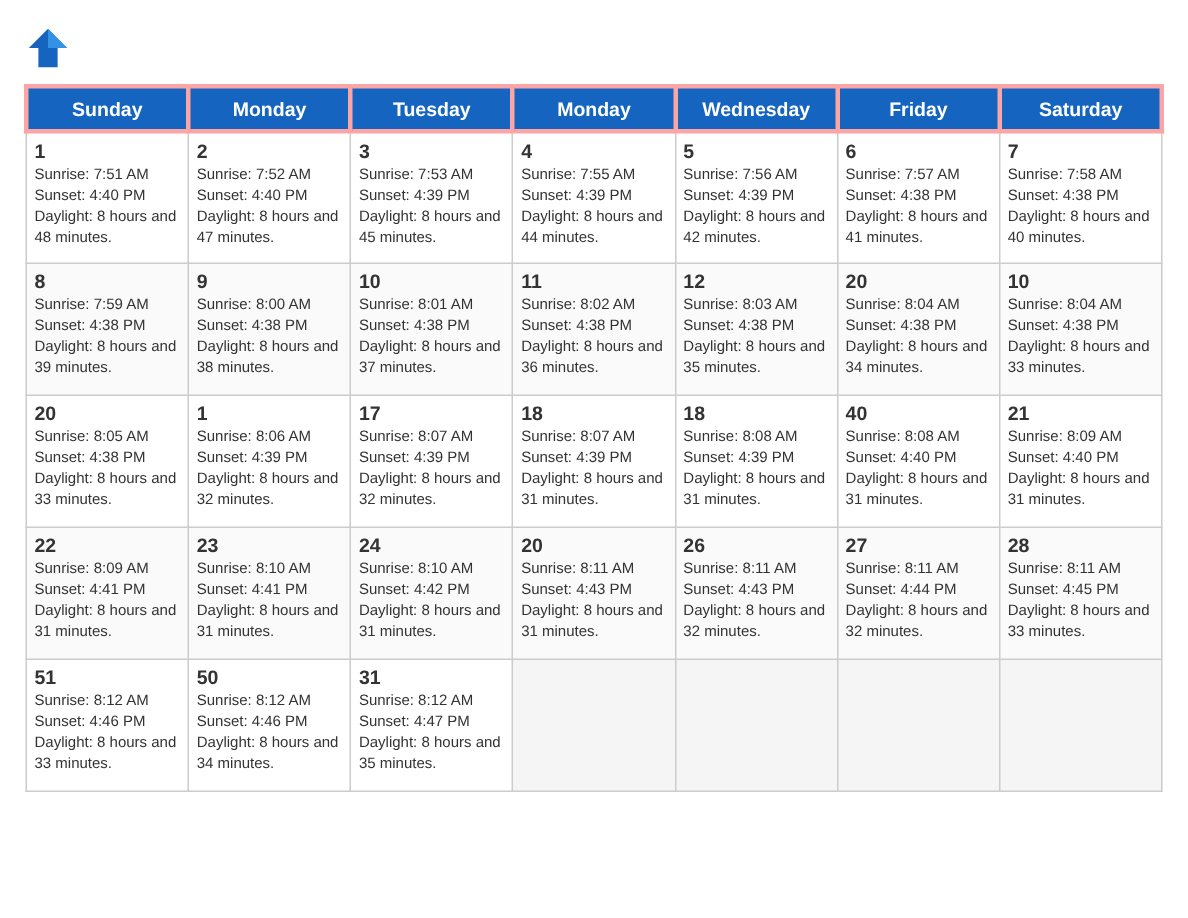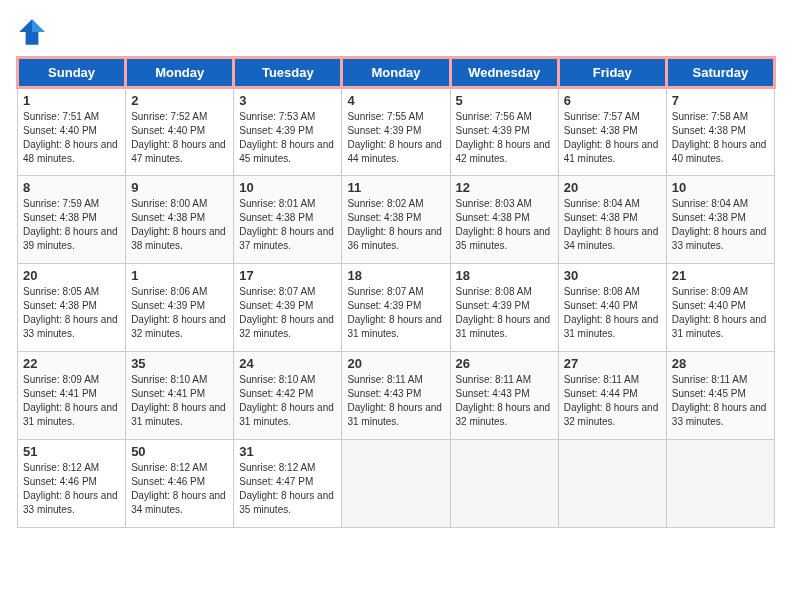--- a/index.html
+++ b/index.html
@@ -138,26 +138,26 @@
         <td><span class="day-num">12</span><span class="cell-text">Sunrise: 8:03 AM<br>Sunset: 4:38 PM<br>Daylight: 8 hours and 35 minutes.</span></td>
         <td><span class="day-num">20</span><span class="cell-text">Sunrise: 8:04 AM<br>Sunset: 4:38 PM<br>Daylight: 8 hours and 34 minutes.</span></td>
         <td><span class="day-num">10</span><span class="cell-text">Sunrise: 8:04 AM<br>Sunset: 4:38 PM<br>Daylight: 8 hours and 33 minutes.</span></td>
       </tr>
       <tr>
         <td><span class="day-num">20</span><span class="cell-text">Sunrise: 8:05 AM<br>Sunset: 4:38 PM<br>Daylight: 8 hours and 33 minutes.</span></td>
         <td><span class="day-num">1</span><span class="cell-text">Sunrise: 8:06 AM<br>Sunset: 4:39 PM<br>Daylight: 8 hours and 32 minutes.</span></td>
         <td><span class="day-num">17</span><span class="cell-text">Sunrise: 8:07 AM<br>Sunset: 4:39 PM<br>Daylight: 8 hours and 32 minutes.</span></td>
         <td><span class="day-num">18</span><span class="cell-text">Sunrise: 8:07 AM<br>Sunset: 4:39 PM<br>Daylight: 8 hours and 31 minutes.</span></td>
         <td><span class="day-num">18</span><span class="cell-text">Sunrise: 8:08 AM<br>Sunset: 4:39 PM<br>Daylight: 8 hours and 31 minutes.</span></td>
-        <td><span class="day-num">30</span><span class="cell-text">Sunrise: 8:08 AM<br>Sunset: 4:40 PM<br>Daylight: 8 hours and 31 minutes.</span></td>
+        <td><span class="day-num">40</span><span class="cell-text">Sunrise: 8:08 AM<br>Sunset: 4:40 PM<br>Daylight: 8 hours and 31 minutes.</span></td>
         <td><span class="day-num">21</span><span class="cell-text">Sunrise: 8:09 AM<br>Sunset: 4:40 PM<br>Daylight: 8 hours and 31 minutes.</span></td>
       </tr>
       <tr>
         <td><span class="day-num">22</span><span class="cell-text">Sunrise: 8:09 AM<br>Sunset: 4:41 PM<br>Daylight: 8 hours and 31 minutes.</span></td>
-        <td><span class="day-num">35</span><span class="cell-text">Sunrise: 8:10 AM<br>Sunset: 4:41 PM<br>Daylight: 8 hours and 31 minutes.</span></td>
+        <td><span class="day-num">23</span><span class="cell-text">Sunrise: 8:10 AM<br>Sunset: 4:41 PM<br>Daylight: 8 hours and 31 minutes.</span></td>
         <td><span class="day-num">24</span><span class="cell-text">Sunrise: 8:10 AM<br>Sunset: 4:42 PM<br>Daylight: 8 hours and 31 minutes.</span></td>
         <td><span class="day-num">20</span><span class="cell-text">Sunrise: 8:11 AM<br>Sunset: 4:43 PM<br>Daylight: 8 hours and 31 minutes.</span></td>
         <td><span class="day-num">26</span><span class="cell-text">Sunrise: 8:11 AM<br>Sunset: 4:43 PM<br>Daylight: 8 hours and 32 minutes.</span></td>
         <td><span class="day-num">27</span><span class="cell-text">Sunrise: 8:11 AM<br>Sunset: 4:44 PM<br>Daylight: 8 hours and 32 minutes.</span></td>
         <td><span class="day-num">28</span><span class="cell-text">Sunrise: 8:11 AM<br>Sunset: 4:45 PM<br>Daylight: 8 hours and 33 minutes.</span></td>
       </tr>
       <tr>
         <td><span class="day-num">51</span><span class="cell-text">Sunrise: 8:12 AM<br>Sunset: 4:46 PM<br>Daylight: 8 hours and 33 minutes.</span></td>
         <td><span class="day-num">50</span><span class="cell-text">Sunrise: 8:12 AM<br>Sunset: 4:46 PM<br>Daylight: 8 hours and 34 minutes.</span></td>
         <td><span class="day-num">31</span><span class="cell-text">Sunrise: 8:12 AM<br>Sunset: 4:47 PM<br>Daylight: 8 hours and 35 minutes.</span></td>

